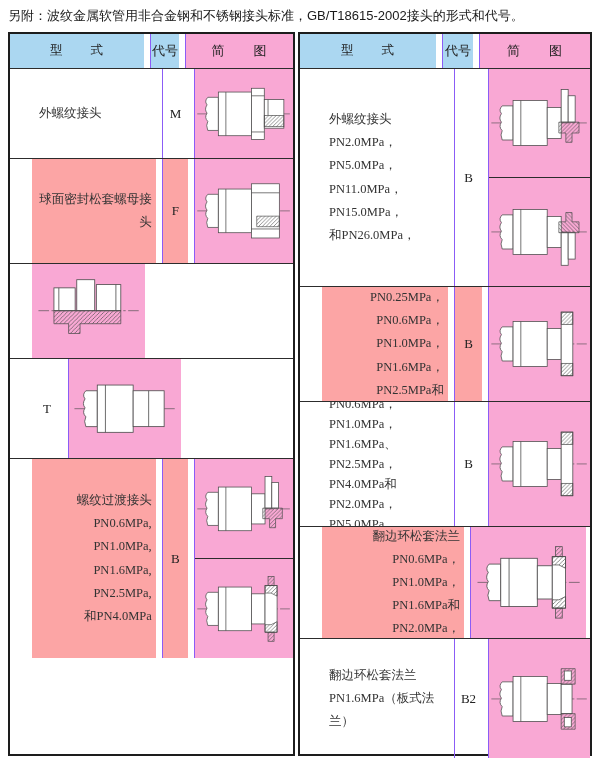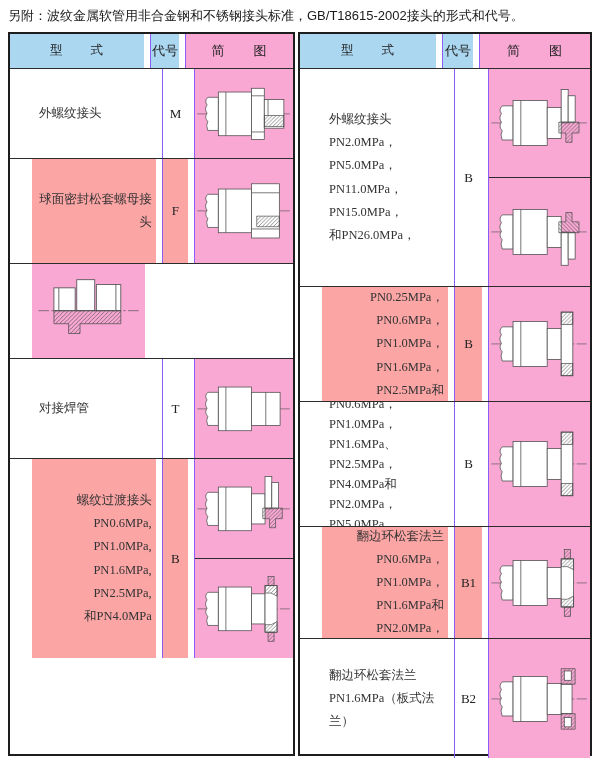--- a/index.html
+++ b/index.html
@@ -183,21 +183,20 @@
           <svg class="diag" width="106" viewBox="0 0 130 90">
             <use href="#d-centerline"></use>
               <use href="#d-nipple-mm"></use>
           </svg>
         </div>
       </div>
     </div>
 
 
     <div class="tr" style="height:100px">
-      <div class="td type">对接焊管</div>
       <div class="td code">T</div>
       <div class="td dcol">
         <div class="dsub">
           <svg class="diag" width="106" viewBox="0 0 130 90">
             <use href="#d-centerline"></use>
               <use href="#d-hose"></use>
               <use href="#d-end-plain"></use>
           </svg>
         </div>
       </div>
@@ -292,21 +291,20 @@
               <use href="#d-end-weld-flange"></use>
           </svg>
         </div>
       </div>
     </div>
 
     <div class="tr" style="height:112px">
       <div class="td type hl">翻边环松套法兰
 PN0.6MPa，PN1.0MPa，
 PN1.6MPa和PN2.0MPa，</div>
-      <div class="td code hl">B1</div>
       <div class="td dcol">
         <div class="dsub">
           <svg class="diag" width="108" viewBox="0 0 130 90">
             <use href="#d-centerline"></use>
               <use href="#d-hose"></use>
               <use href="#d-end-flange-hooks"></use>
           </svg>
         </div>
       </div>
     </div>

